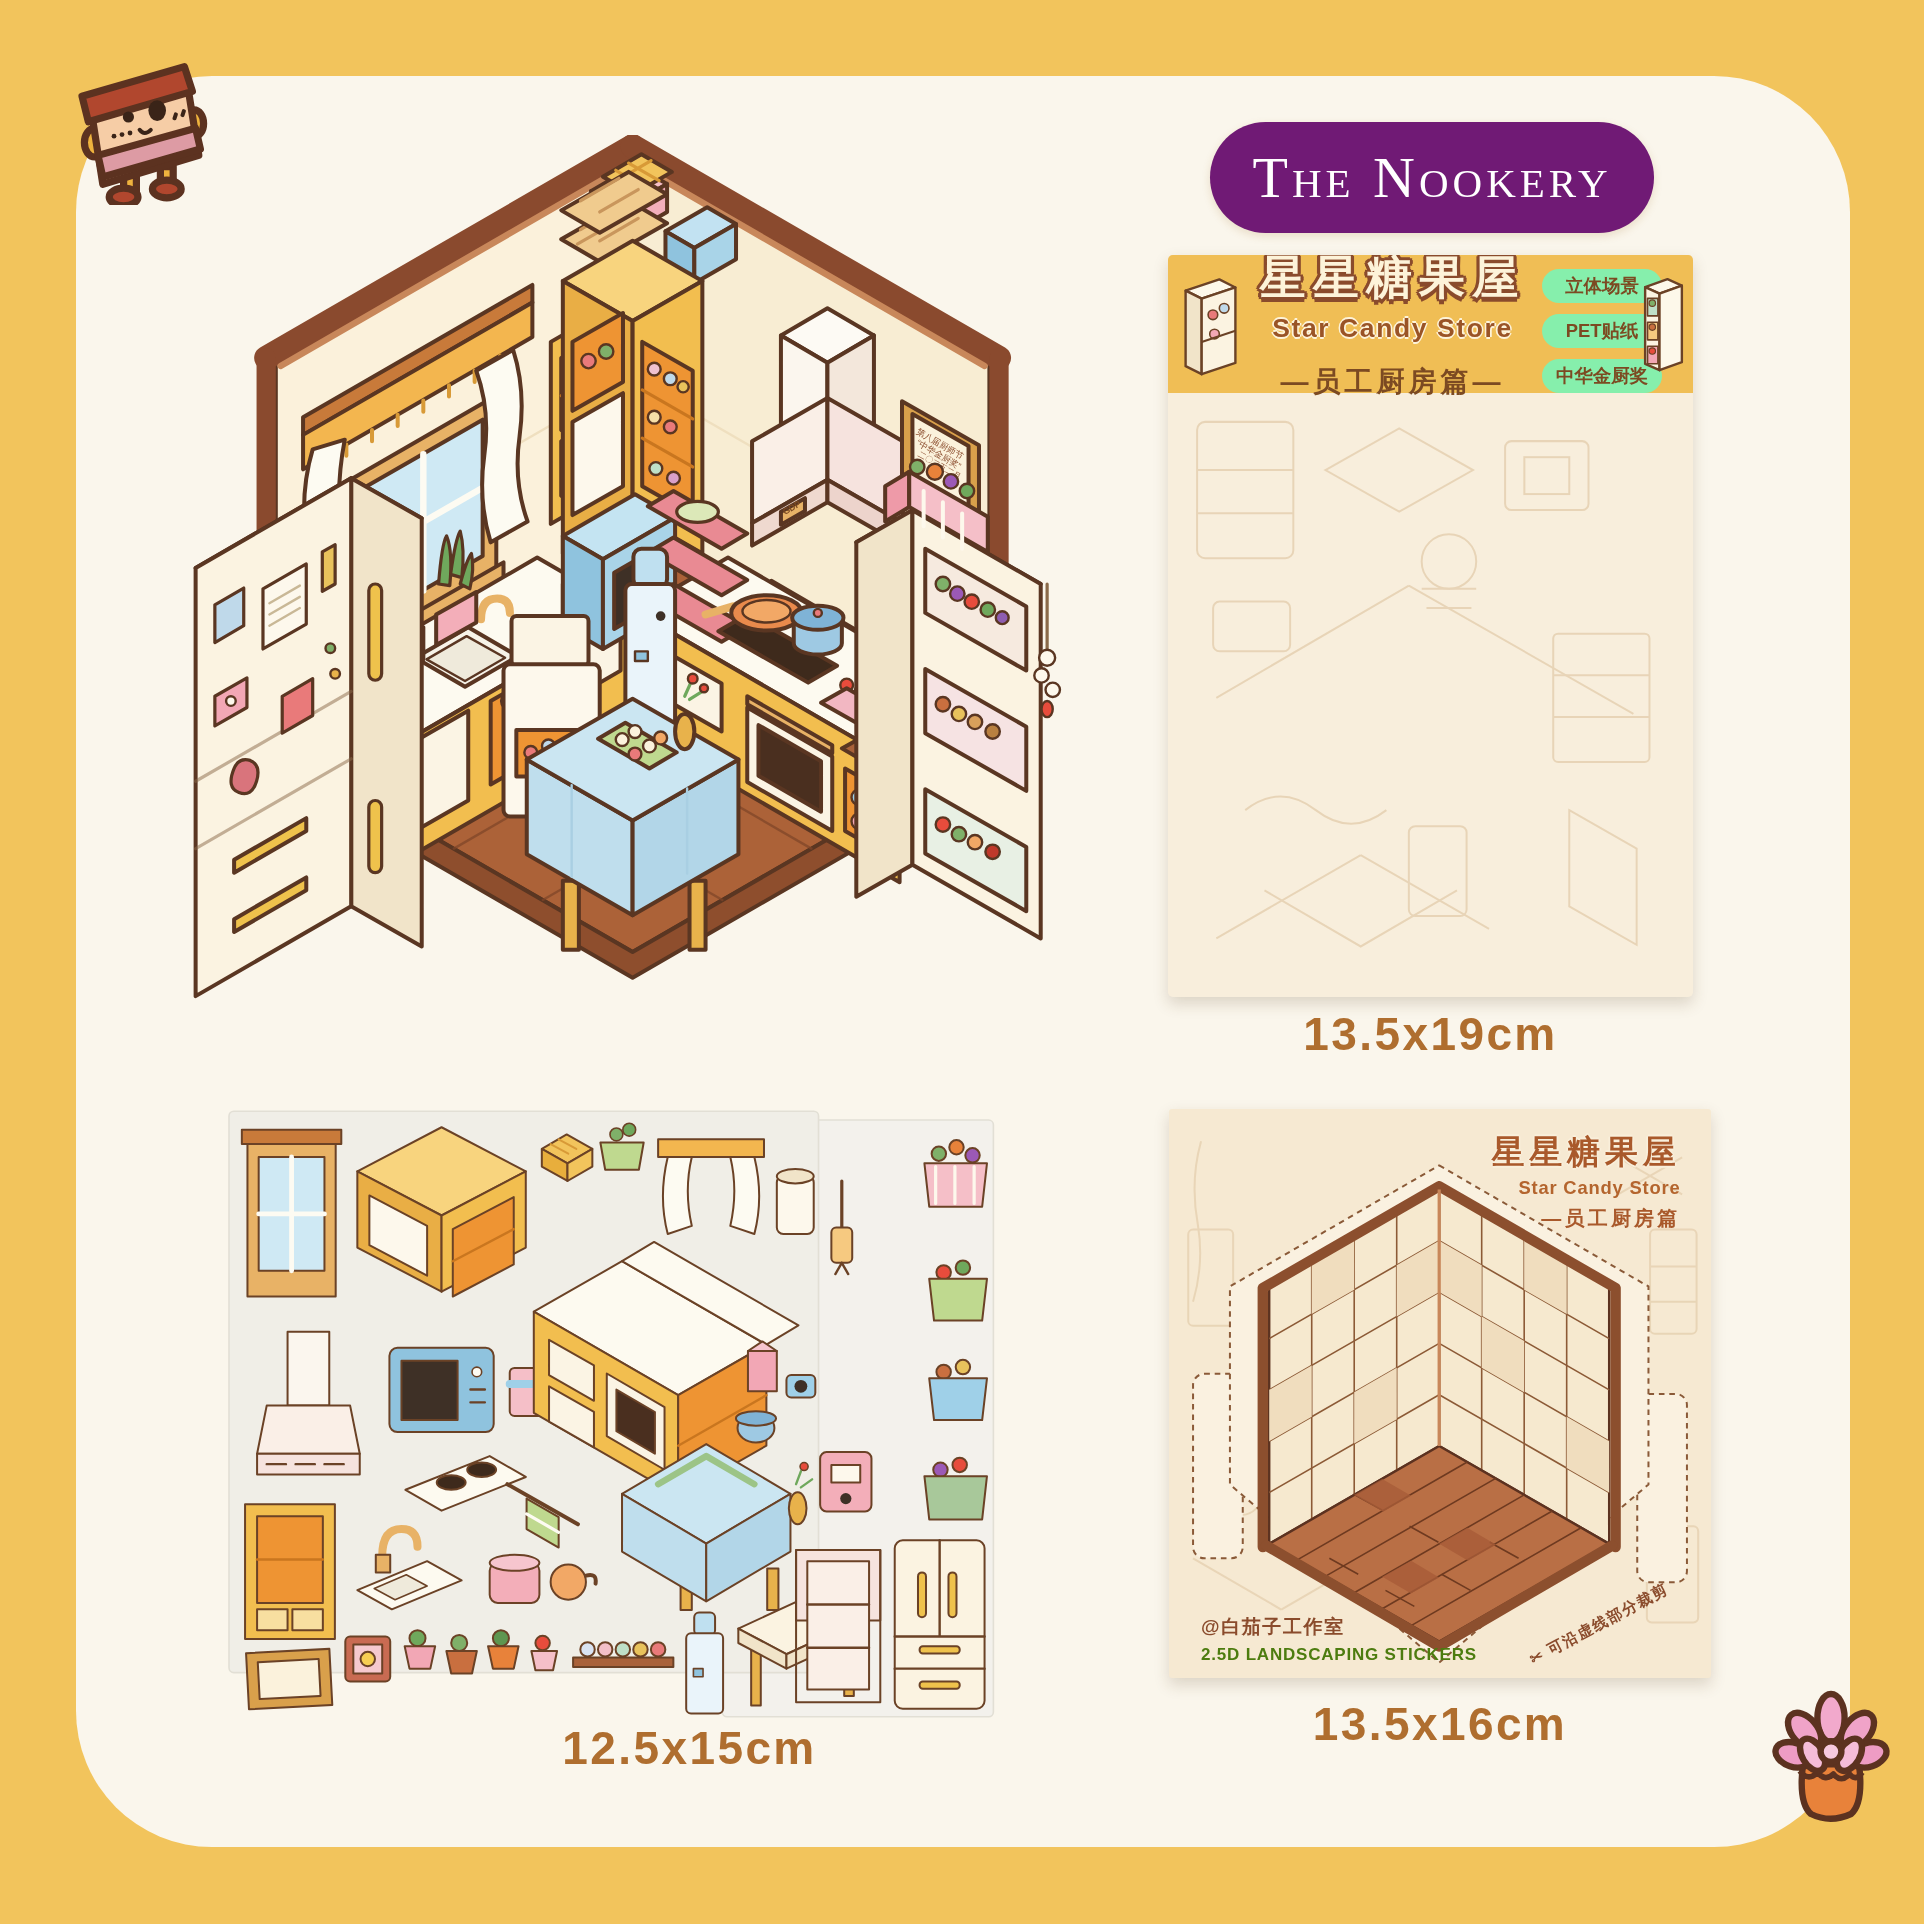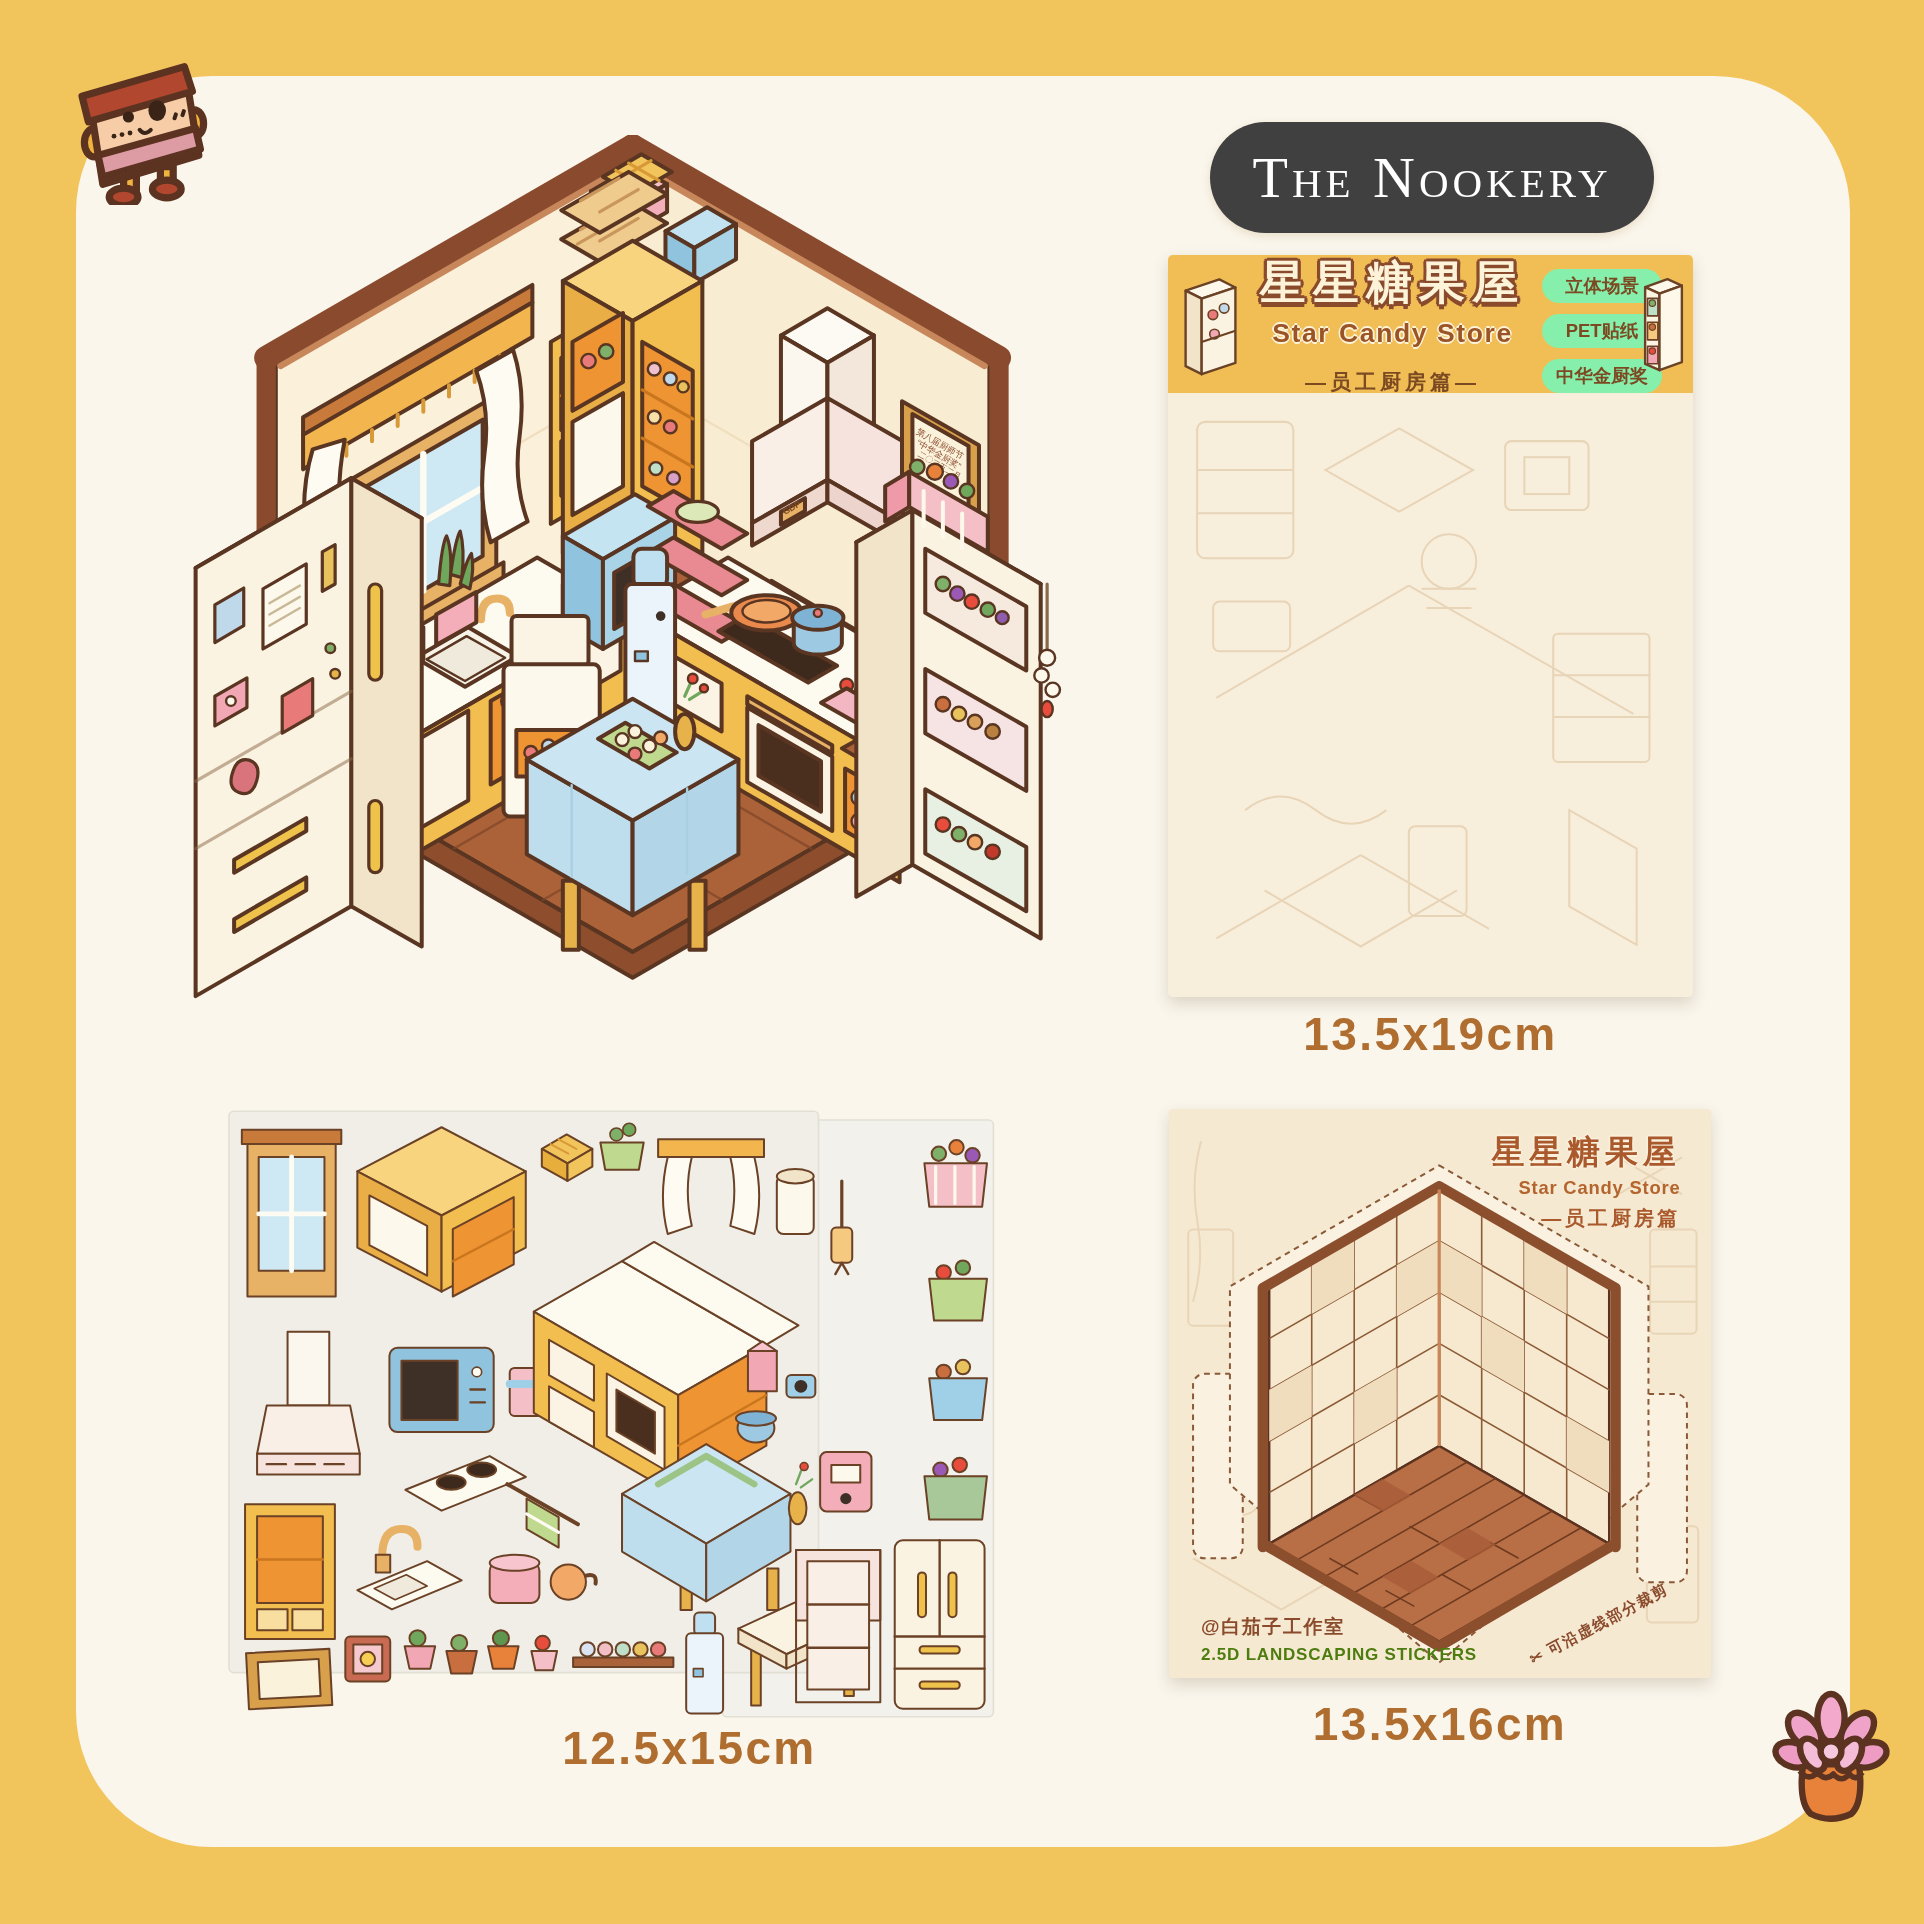--- a/index.html
+++ b/index.html
@@ -1,34 +1,34 @@
 <!DOCTYPE html>
 <html style="font-size:13px"><head>
 <meta charset="utf-8">
 <style>
   html,body{margin:0;padding:0;background:#F2C45C;font-family:"Liberation Sans",sans-serif;}
   #stage{position:relative;width:1925px;height:1925px;background:#F2C45C;overflow:hidden;}
   .abs{position:absolute;}
   #panel{left:76px;top:76px;width:1774px;height:1771px;background:#FAF6EC;border-radius:136px;}
   
-  #logo{left:1210px;top:122px;width:444px;height:111px;background:#404040;border-radius:56px;
+  #logo{left:1210px;top:122px;width:444px;height:111px;background:#701a75;border-radius:56px;
         display:flex;align-items:center;justify-content:center;box-shadow:0 3.2px 8px rgba(160,110,40,.18);}
   #logo span{font-family:"Liberation Serif","DejaVu Serif",serif;font-variant:small-caps;
         color:#FFFFFF;font-size:58px;letter-spacing:4px;}
   
   #pkg{left:1168px;top:255px;width:525px;height:742px;background:#F8EEDC;border-radius:4.8px;
        box-shadow:0 6.4px 14.4px rgba(90,60,30,.18);overflow:hidden;}
   #pkg-header{left:0;top:0;width:525px;height:138px;background:#F0BE55;}
   .title-stack{display:flex;flex-direction:column;align-items:center;justify-content:center;}
   .t-cn-big{font-size:46px;font-weight:700;color:#FDF3D9;letter-spacing:7.2px;white-space:nowrap;
      text-shadow:3.2px 0 0 #8A4B2C,-3.2px 0 0 #8A4B2C,0 3.2px 0 #8A4B2C,0 -3.2px 0 #8A4B2C,
      2.4px 2.4px 0 #8A4B2C,-2.4px 2.4px 0 #8A4B2C,2.4px -2.4px 0 #8A4B2C,-2.4px -2.4px 0 #8A4B2C,0 4.8px 0 #8A4B2C;}
   .t-en{font-size:26.5px;font-weight:700;color:#9A5426;letter-spacing:1.6px;white-space:nowrap;margin-top:4.8px;
      text-shadow:1.6px 0 0 #FDF3D9,-1.6px 0 0 #FDF3D9,0 1.6px 0 #FDF3D9,0 -1.6px 0 #FDF3D9;}
-  .t-sub{font-size:21px;font-weight:700;color:#7C4A22;letter-spacing:4px;white-space:nowrap;margin-top:19px;}
+  .t-sub{font-size:28px;font-weight:700;color:#7C4A22;letter-spacing:4px;white-space:nowrap;margin-top:19px;}
   .tag-pill{width:120px;height:34px;background:#86efac;border-radius:17px;margin:5.6px 0;
      display:flex;align-items:center;justify-content:center;font-size:18.4px;font-weight:700;color:#7C4A22;}
   
   .size-label{font-size:46px;font-weight:700;color:#AF6E2F;letter-spacing:2.4px;text-align:center;}
   
   
   #card2{left:1169px;top:1109px;width:542px;height:569px;background:#F6E9D2;border-radius:3.2px;
      box-shadow:0 6.4px 14.4px rgba(90,60,30,.18);overflow:hidden;}
   .t2-cn{font-size:33px;font-weight:700;color:#A9592B;letter-spacing:4.8px;white-space:nowrap;
      text-shadow:1.6px 0 0 #F9EFDB,-1.6px 0 0 #F9EFDB,0 1.6px 0 #F9EFDB,0 -1.6px 0 #F9EFDB;}

